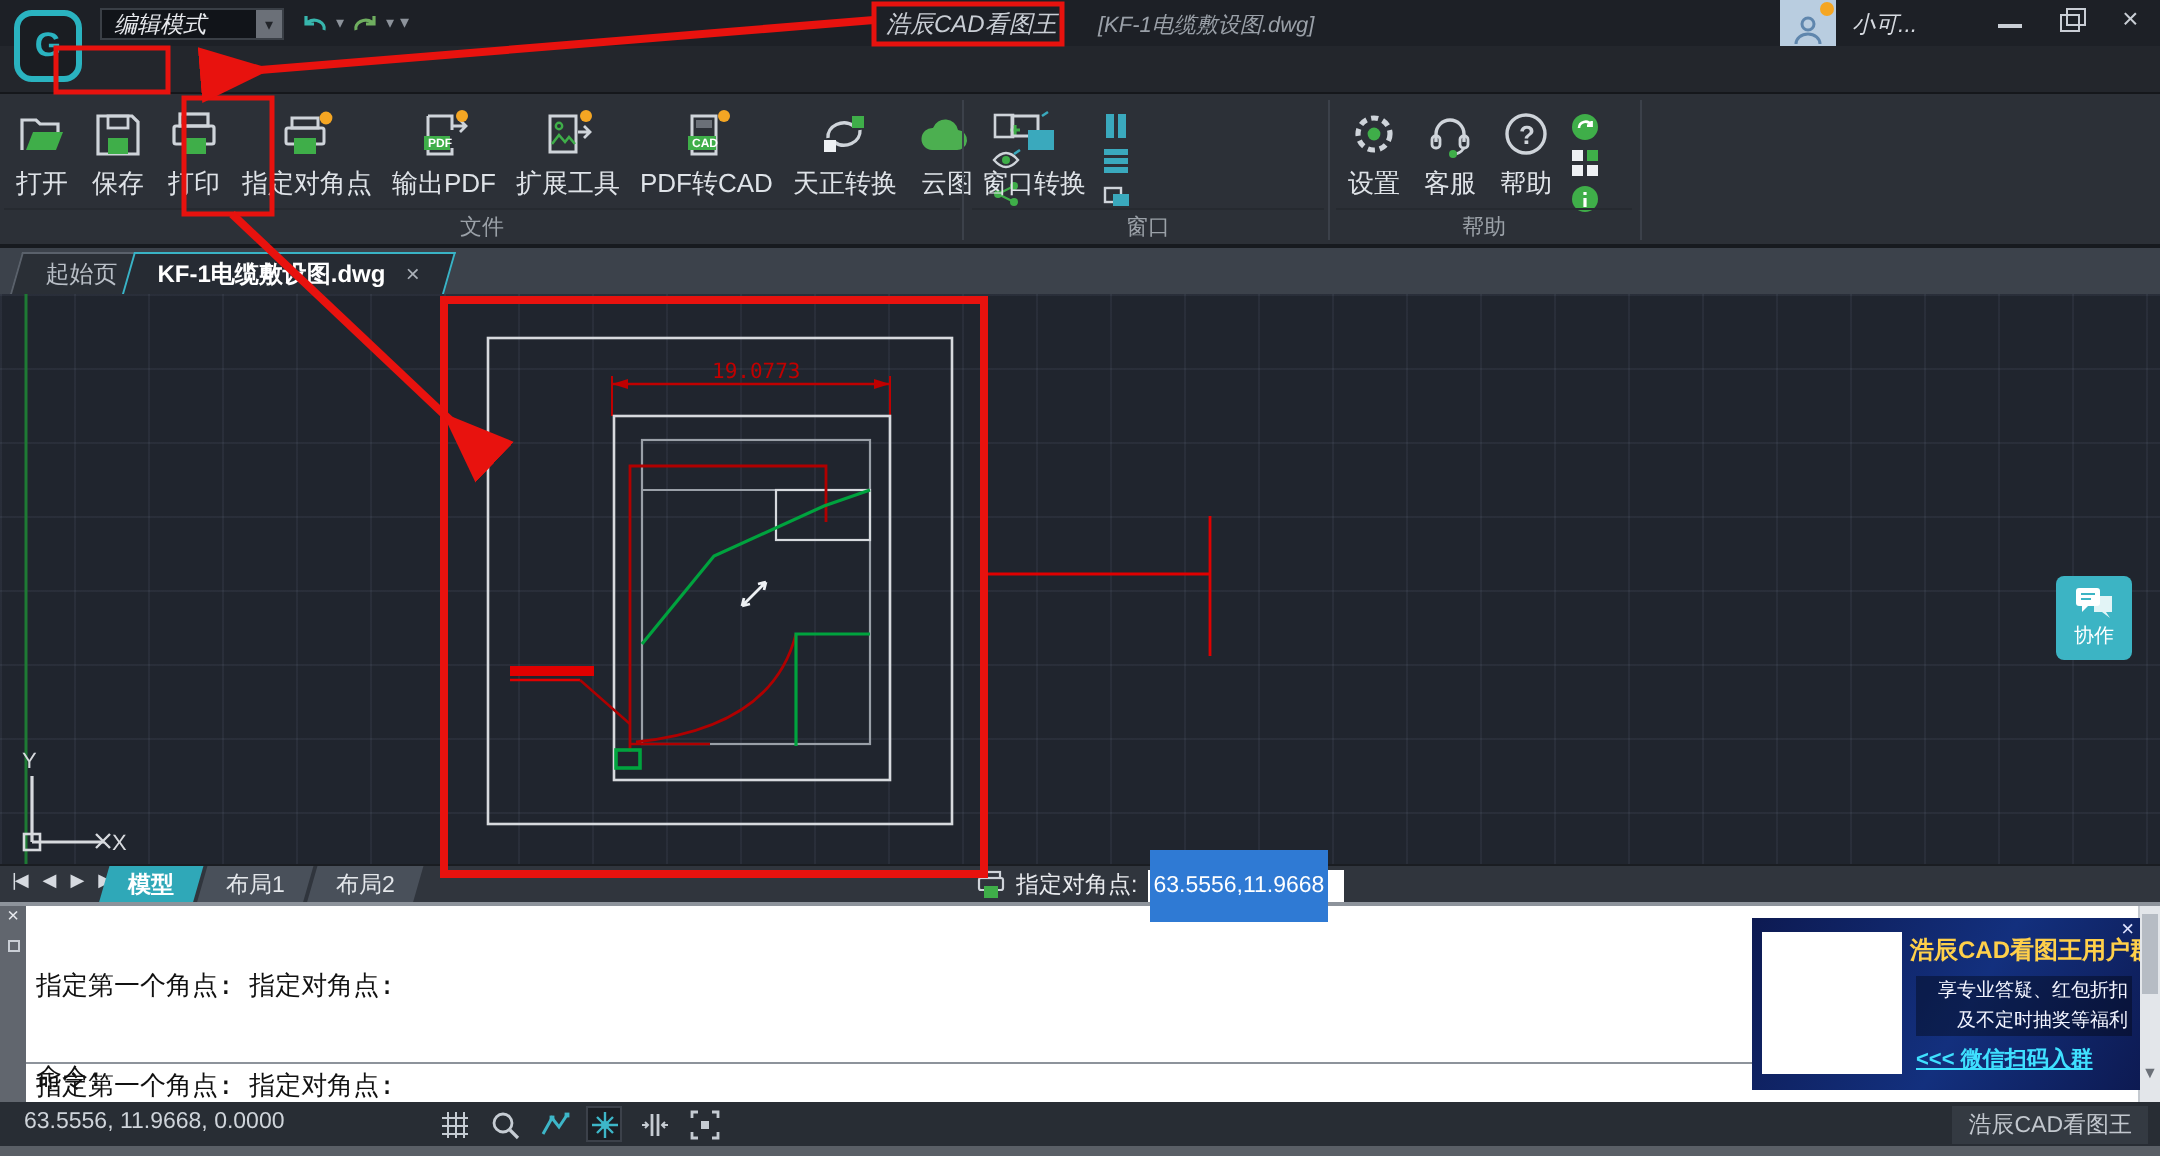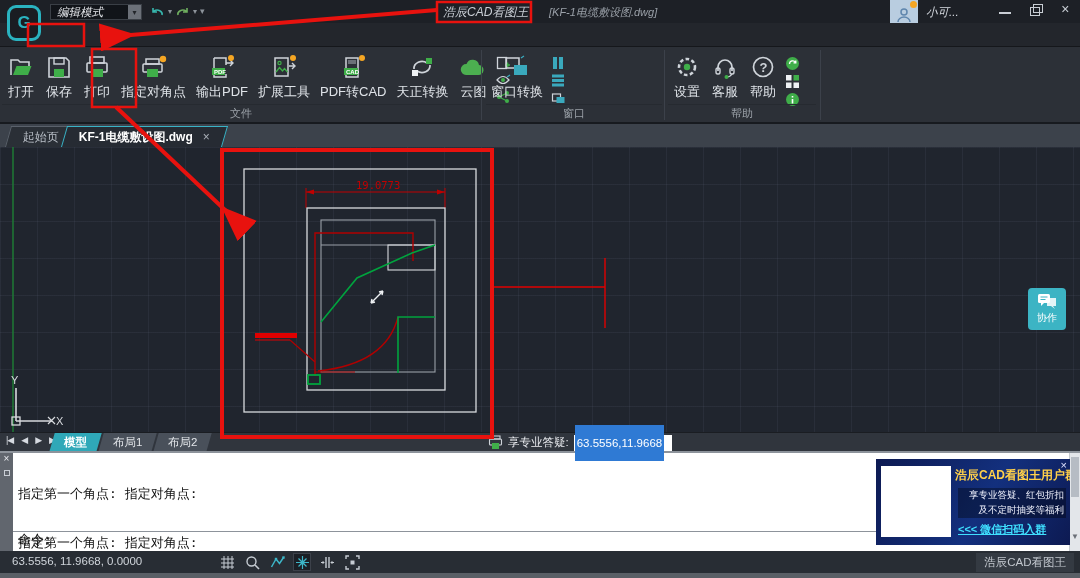--- a/index.html
+++ b/index.html
@@ -435,21 +435,21 @@
       <div class="ltab">
           <span>布局2</span>
         </div>
     </div>
     <div class="dyninput">
       <svg width="15" height="15">
           <rect x="3" y="1" width="9" height="3" fill="none" stroke="#cfd4da" stroke-width="1.1"></rect>
           <rect x="1.5" y="4" width="12" height="6" rx="1" fill="none" stroke="#cfd4da" stroke-width="1.1"></rect>
           <rect x="4" y="8" width="7" height="6" fill="#3fae49"></rect>
         </svg>
-      <span class="dlabel">享专业答疑:</span>
+      <span class="dlabel">指定对角点:</span>
       <span class="dfield">
           <span class="dval">63.5556,11.9668</span>
           <span class="dcaret"></span>
         </span>
     </div>
   </div>
 
   <div class="cmd">
     <div class="cmdrail">
       <span>×</span>

